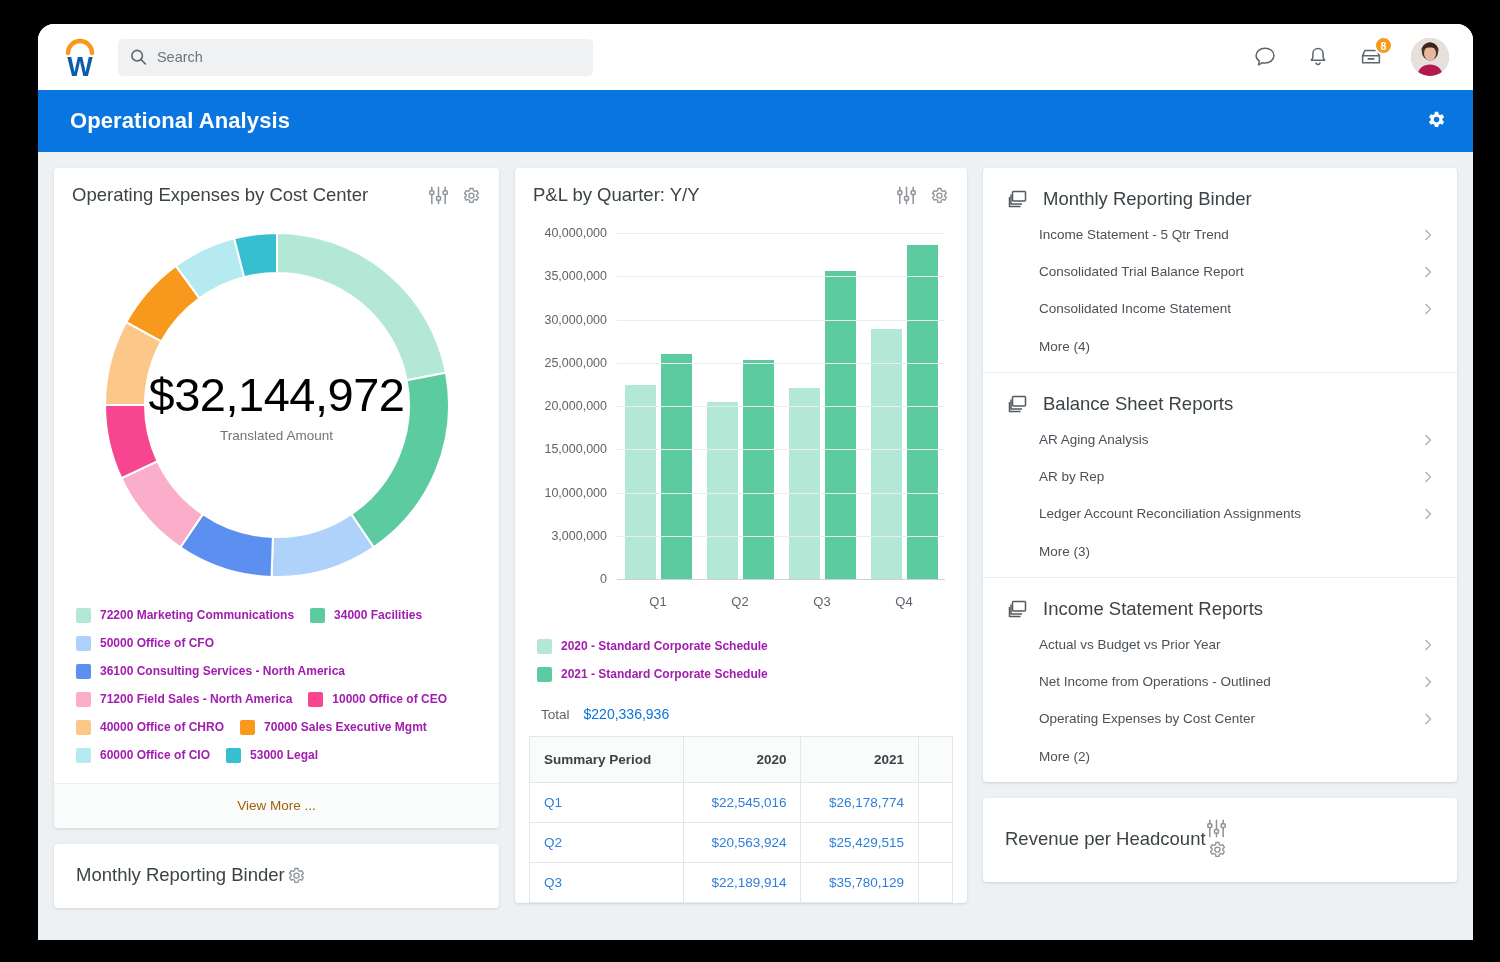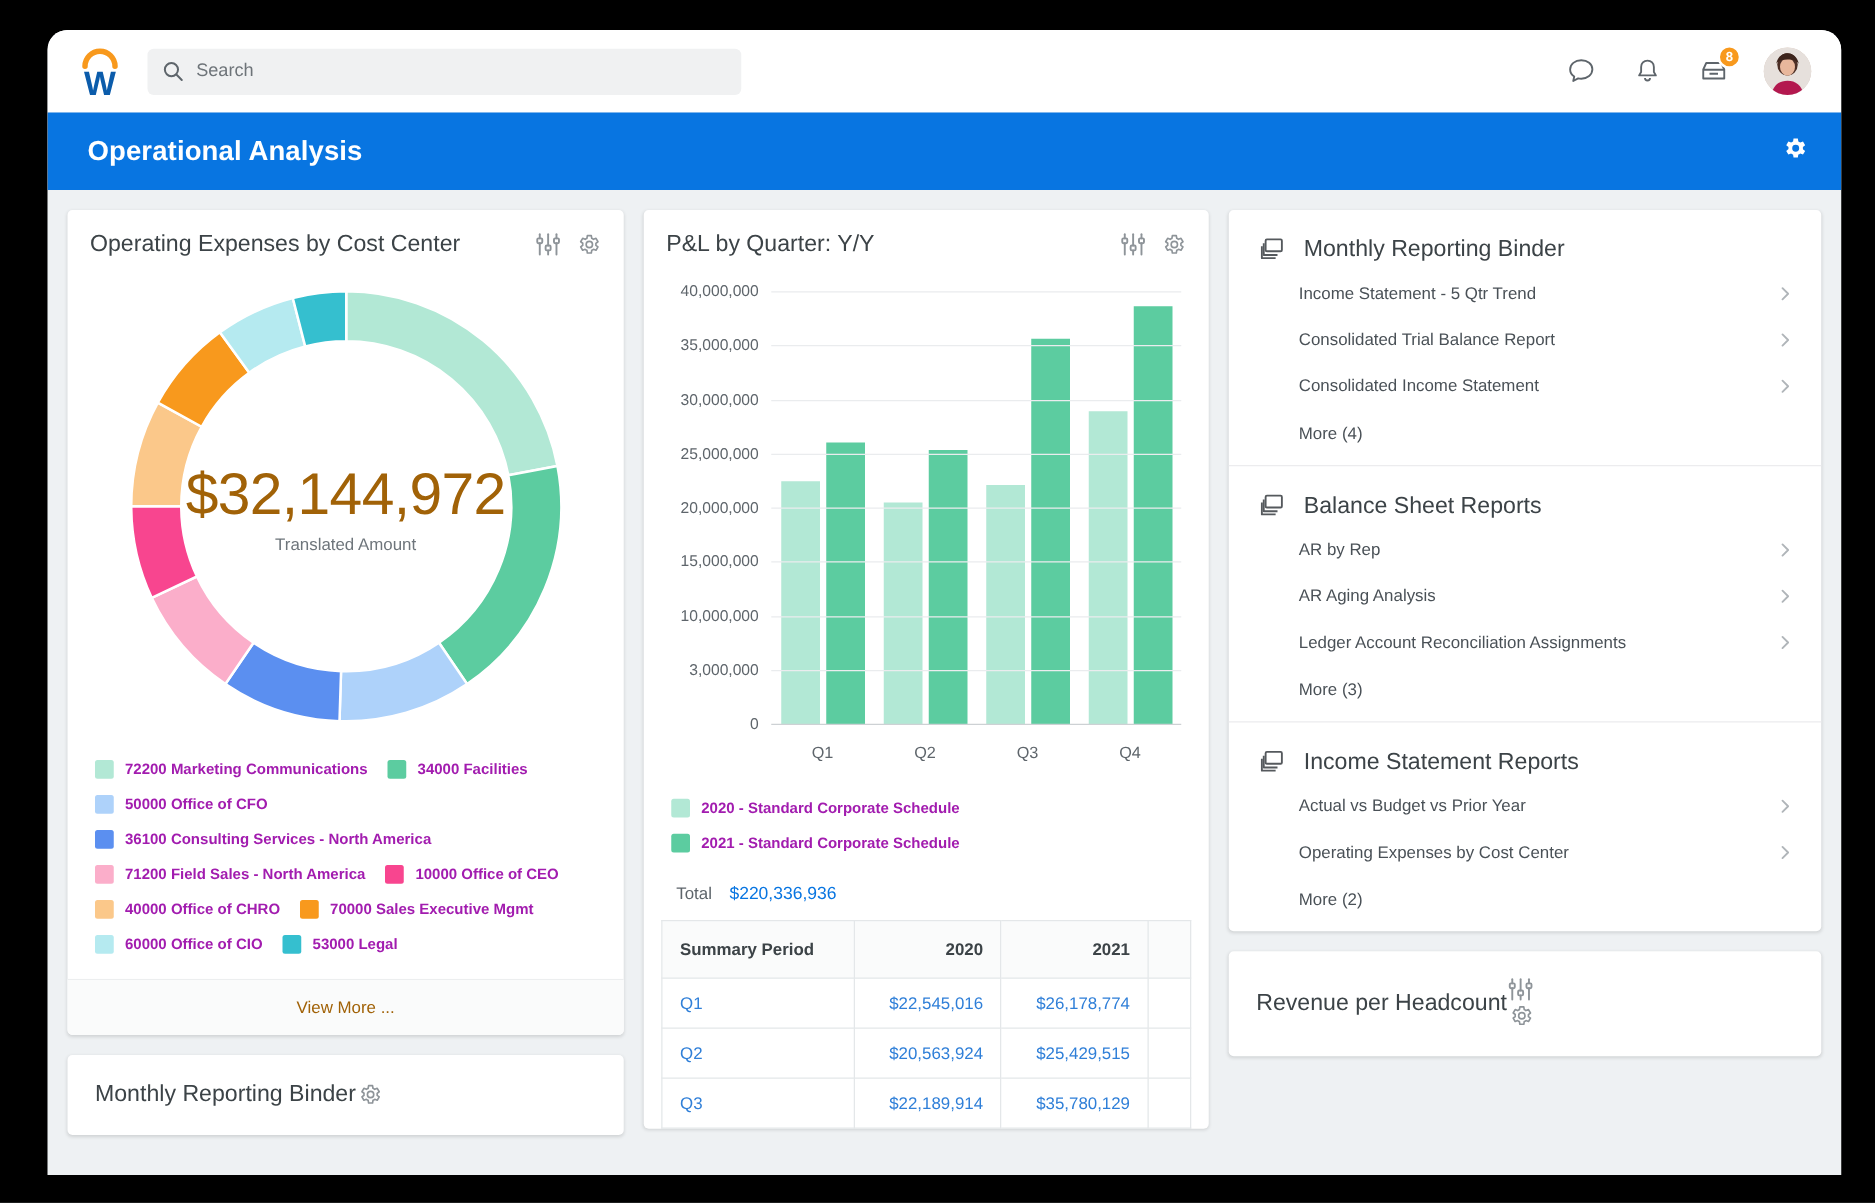--- a/index.html
+++ b/index.html
@@ -145,21 +145,21 @@
   .donut-center {
     position: absolute;
     left: 0; right: 0;
     top: 50%;
     transform: translateY(-50%);
     text-align: center;
     pointer-events: none;
   }
   .donut-value {
     font-size: 47px;
-    color: #a16207;
+    color: #000000;
     font-weight: normal;
     letter-spacing: -.5px;
   }
   .donut-sub {
     font-size: 13.5px;
     color: #6e757b;
     margin-top: 6px;
   }
 
   
@@ -673,27 +673,27 @@
             <div class="binder-section">
               <div class="binder-head">
                 <span style="line-height: 0;"><svg width="22" height="22" viewBox="0 0 22 22" aria-hidden="true">
                     <rect x="5.5" y="3.5" width="13" height="9.5" rx="1" fill="none" stroke="#55595d" stroke-width="1.5"></rect>
                     <path d="M4 6.5v9.5h11" fill="none" stroke="#55595d" stroke-width="1.5" stroke-linejoin="round"></path>
                     <path d="M2.5 9v9.5h11" fill="none" stroke="#55595d" stroke-width="1.5" stroke-linejoin="round"></path>
                   </svg></span>
                 <span class="binder-title">Balance Sheet Reports</span>
               </div>
               <div class="binder-item">
+                <span class="label">AR Aging Analysis</span>
+                <span class="chev" style="line-height: 0;"><svg width="14" height="14" viewBox="0 0 14 14" aria-hidden="true">
+                    <polyline points="5,2.5 9.5,7 5,11.5" fill="none" stroke="#b0b5b9" stroke-width="1.5" stroke-linecap="round" stroke-linejoin="round"></polyline>
+                  </svg></span>
+              </div>
+              <div class="binder-item">
                 <span class="label">AR by Rep</span>
-                <span class="chev" style="line-height: 0;"><svg width="14" height="14" viewBox="0 0 14 14" aria-hidden="true">
-                    <polyline points="5,2.5 9.5,7 5,11.5" fill="none" stroke="#b0b5b9" stroke-width="1.5" stroke-linecap="round" stroke-linejoin="round"></polyline>
-                  </svg></span>
-              </div>
-              <div class="binder-item">
-                <span class="label">AR Aging Analysis</span>
                 <span class="chev" style="line-height: 0;"><svg width="14" height="14" viewBox="0 0 14 14" aria-hidden="true">
                     <polyline points="5,2.5 9.5,7 5,11.5" fill="none" stroke="#b0b5b9" stroke-width="1.5" stroke-linecap="round" stroke-linejoin="round"></polyline>
                   </svg></span>
               </div>
               <div class="binder-item">
                 <span class="label">Ledger Account Reconciliation Assignments</span>
                 <span class="chev" style="line-height: 0;"><svg width="14" height="14" viewBox="0 0 14 14" aria-hidden="true">
                     <polyline points="5,2.5 9.5,7 5,11.5" fill="none" stroke="#b0b5b9" stroke-width="1.5" stroke-linecap="round" stroke-linejoin="round"></polyline>
                   </svg></span>
               </div>
@@ -703,20 +703,26 @@
               <div class="binder-head">
                 <span style="line-height: 0;"><svg width="22" height="22" viewBox="0 0 22 22" aria-hidden="true">
                     <rect x="5.5" y="3.5" width="13" height="9.5" rx="1" fill="none" stroke="#55595d" stroke-width="1.5"></rect>
                     <path d="M4 6.5v9.5h11" fill="none" stroke="#55595d" stroke-width="1.5" stroke-linejoin="round"></path>
                     <path d="M2.5 9v9.5h11" fill="none" stroke="#55595d" stroke-width="1.5" stroke-linejoin="round"></path>
                   </svg></span>
                 <span class="binder-title">Income Statement Reports</span>
               </div>
               <div class="binder-item">
                 <span class="label">Actual vs Budget vs Prior Year</span>
+                <span class="chev" style="line-height: 0;"><svg width="14" height="14" viewBox="0 0 14 14" aria-hidden="true">
+                    <polyline points="5,2.5 9.5,7 5,11.5" fill="none" stroke="#b0b5b9" stroke-width="1.5" stroke-linecap="round" stroke-linejoin="round"></polyline>
+                  </svg></span>
+              </div>
+              <div class="binder-item">
+                <span class="label">Net Income from Operations - Outlined</span>
                 <span class="chev" style="line-height: 0;"><svg width="14" height="14" viewBox="0 0 14 14" aria-hidden="true">
                     <polyline points="5,2.5 9.5,7 5,11.5" fill="none" stroke="#b0b5b9" stroke-width="1.5" stroke-linecap="round" stroke-linejoin="round"></polyline>
                   </svg></span>
               </div>
               <div class="binder-item">
                 <span class="label">Operating Expenses by Cost Center</span>
                 <span class="chev" style="line-height: 0;"><svg width="14" height="14" viewBox="0 0 14 14" aria-hidden="true">
                     <polyline points="5,2.5 9.5,7 5,11.5" fill="none" stroke="#b0b5b9" stroke-width="1.5" stroke-linecap="round" stroke-linejoin="round"></polyline>
                   </svg></span>
               </div>

